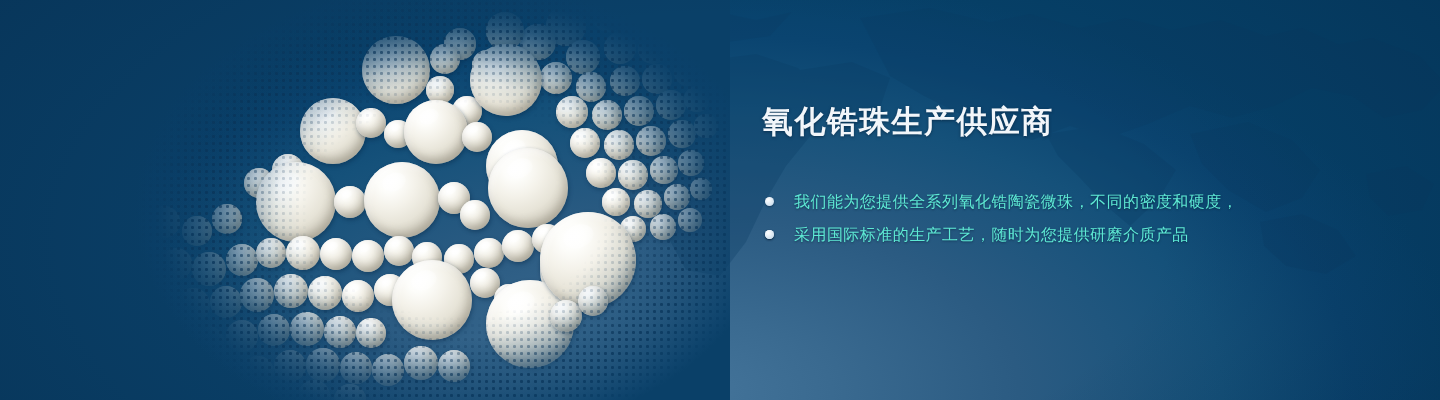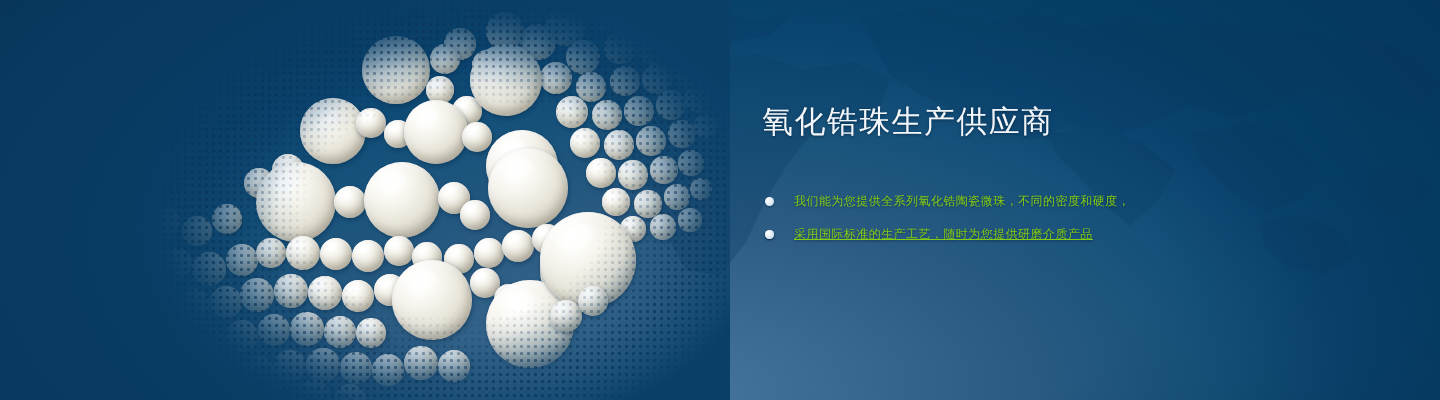--- a/index.html
+++ b/index.html
@@ -75,40 +75,40 @@
     background:radial-gradient(ellipse 320px 230px at 455px 210px, rgba(10,60,100,0) 56%, rgba(10,62,102,.45) 78%, rgba(10,64,105,.92) 96%, #0a4068 100%);
   }
 
   
   .copy{
     position:absolute;left:762px;top:104px;width:560px;
   }
   .headline{
     margin:0;
     font-size:31px;line-height:1.18;
-    font-weight:400;
+    font-weight:700;
     letter-spacing:1.4px;
     color:#f2f6fa;
     text-shadow:0 1px 3px rgba(2,24,46,.55);
     white-space:nowrap;
   }
   .bullets{
     list-style:none;margin:48px 0 0;padding:0;
   }
   .bullet{
     position:relative;
     padding-left:32px;
     margin-bottom:8px;
-    font-size:12px;
+    font-size:16px;
     line-height:25px;
     letter-spacing:.45px;
-    color:#84cc16;
+    color:#5eead4;
     text-shadow:0 1px 2px rgba(2,24,46,.5);
   }
-  .bullet:last-child{margin-bottom:0;text-decoration:underline;}
+  .bullet:last-child{margin-bottom:0;}
   .dot{
     position:absolute;left:3px;top:8.5px;
     width:9px;height:9px;border-radius:50%;
     background:radial-gradient(circle at 35% 32%, #ffffff 0%, #e3edf6 45%, #bcd2e4 100%);
     box-shadow:0 1px 2px rgba(2,24,46,.45);
   }
   .bullet-line2{display:block;}
 </style>
 </head>
 <body>

